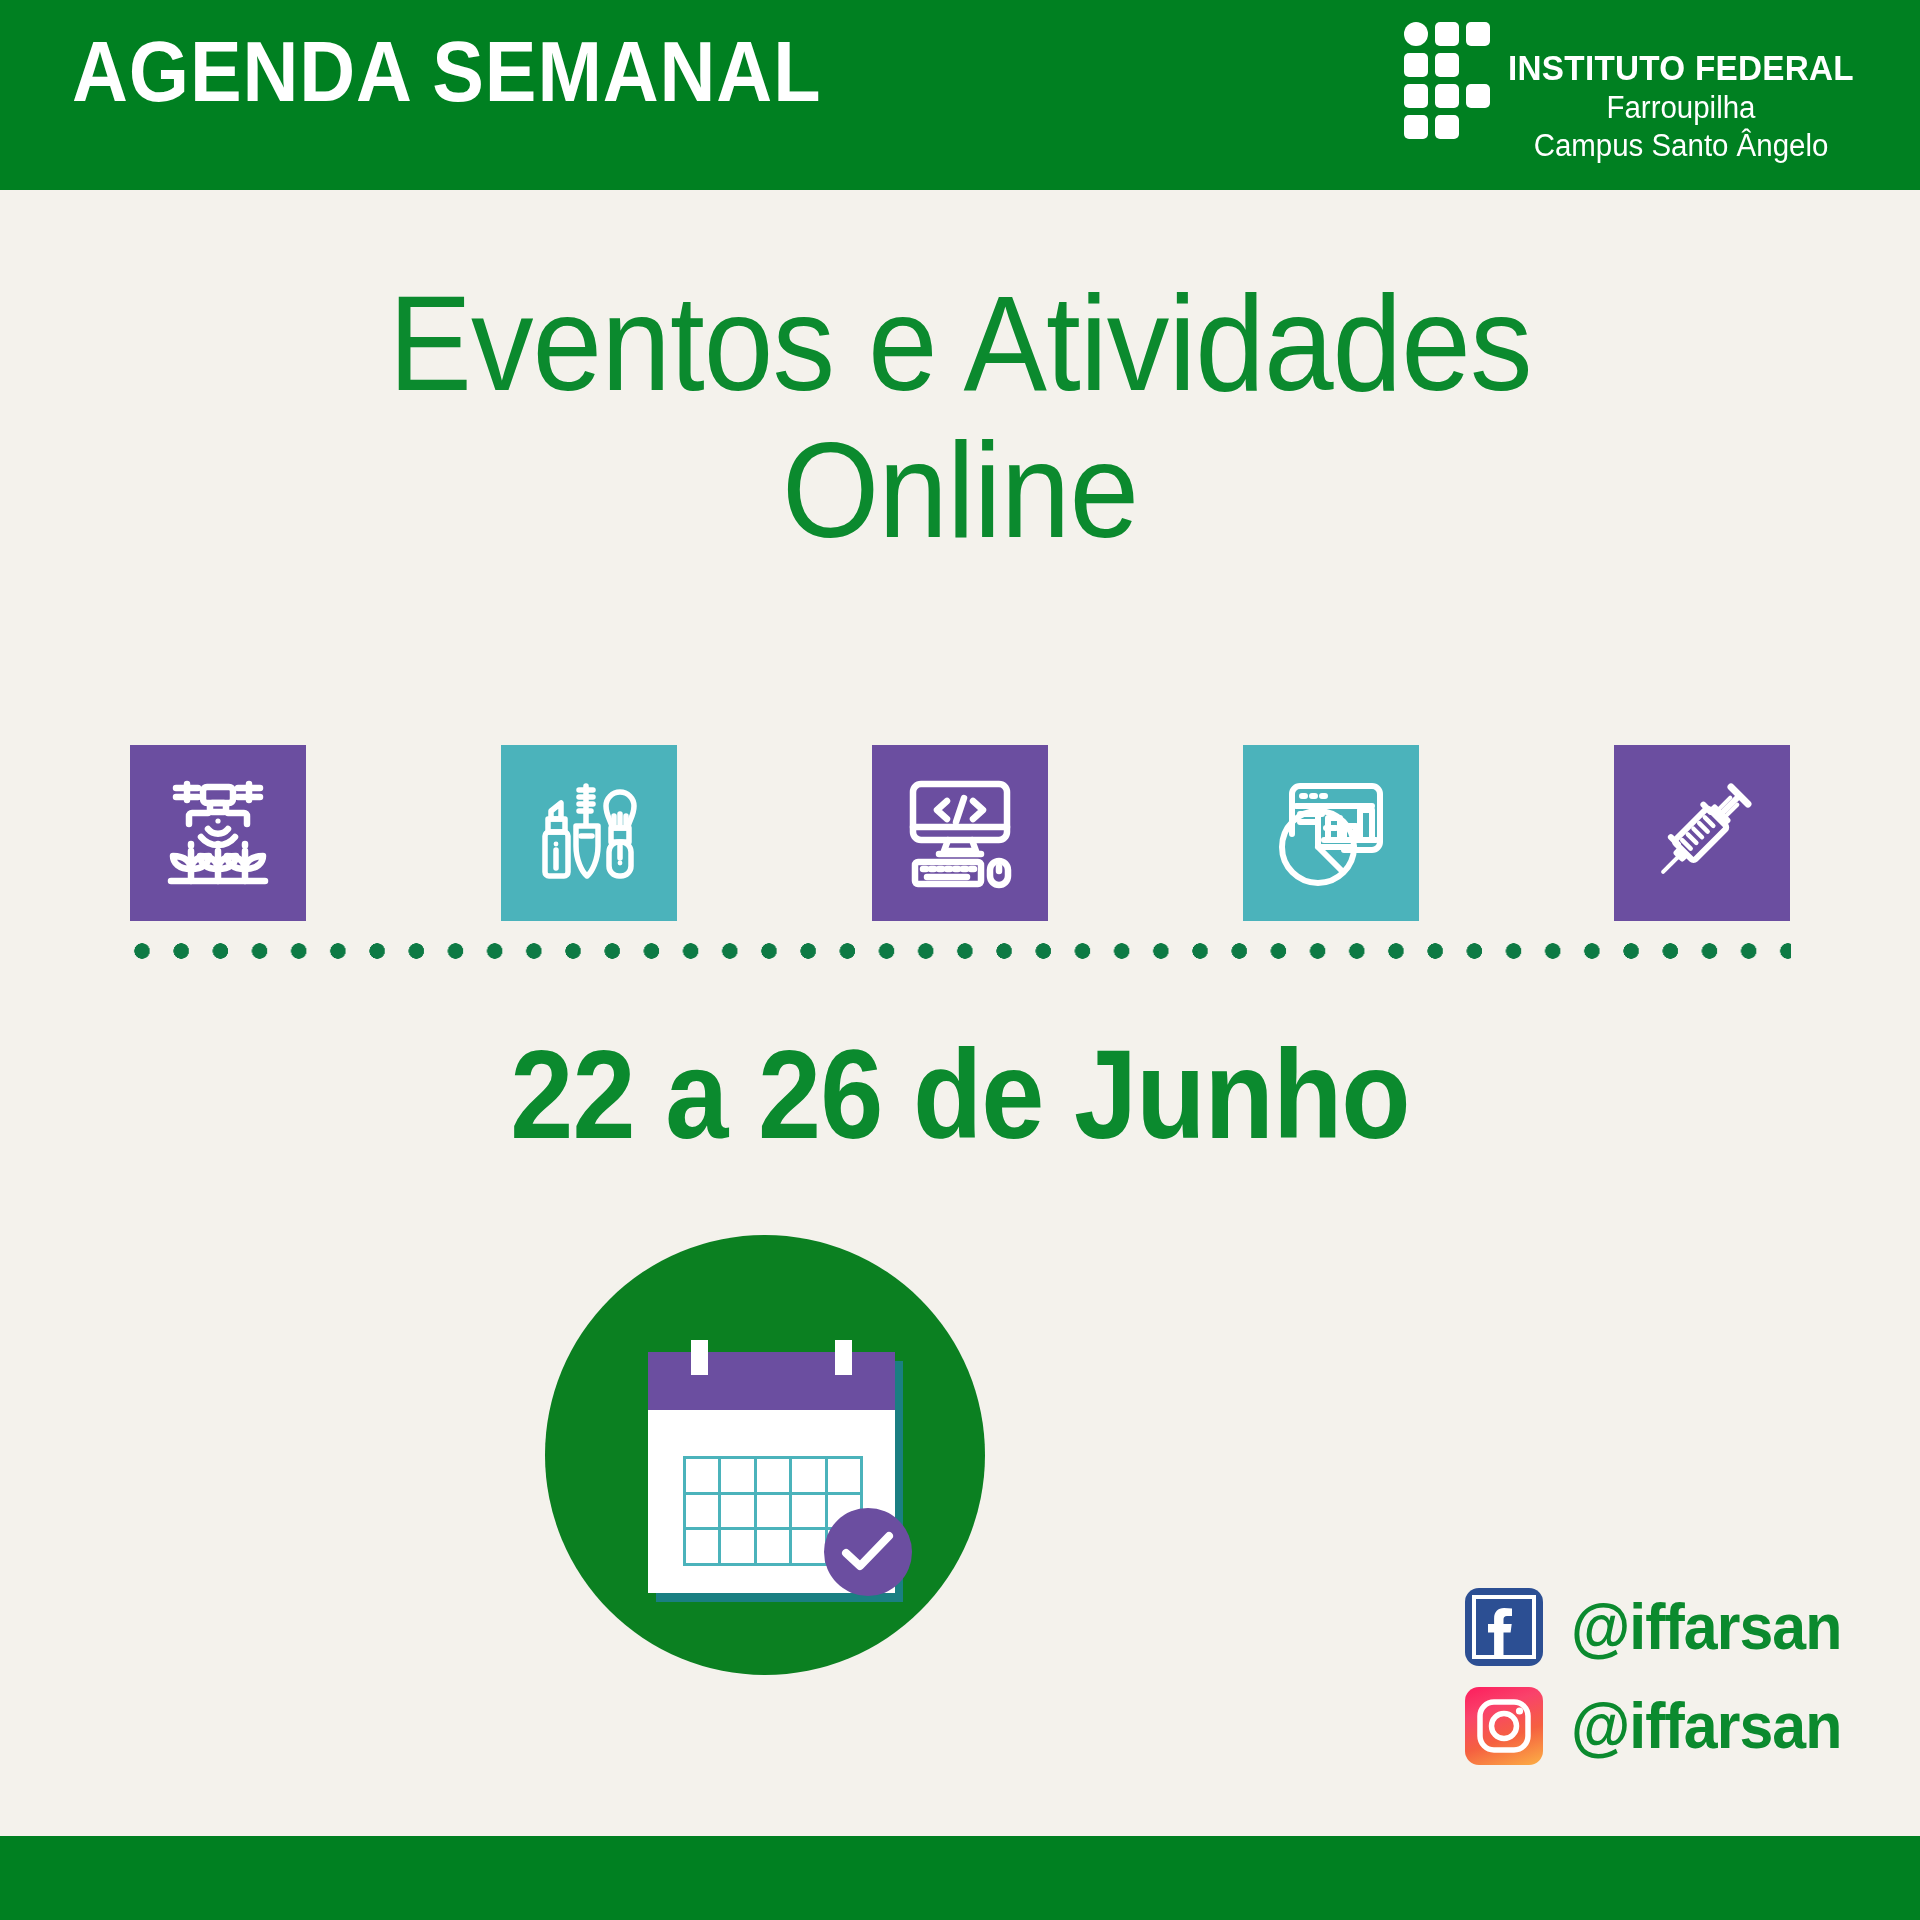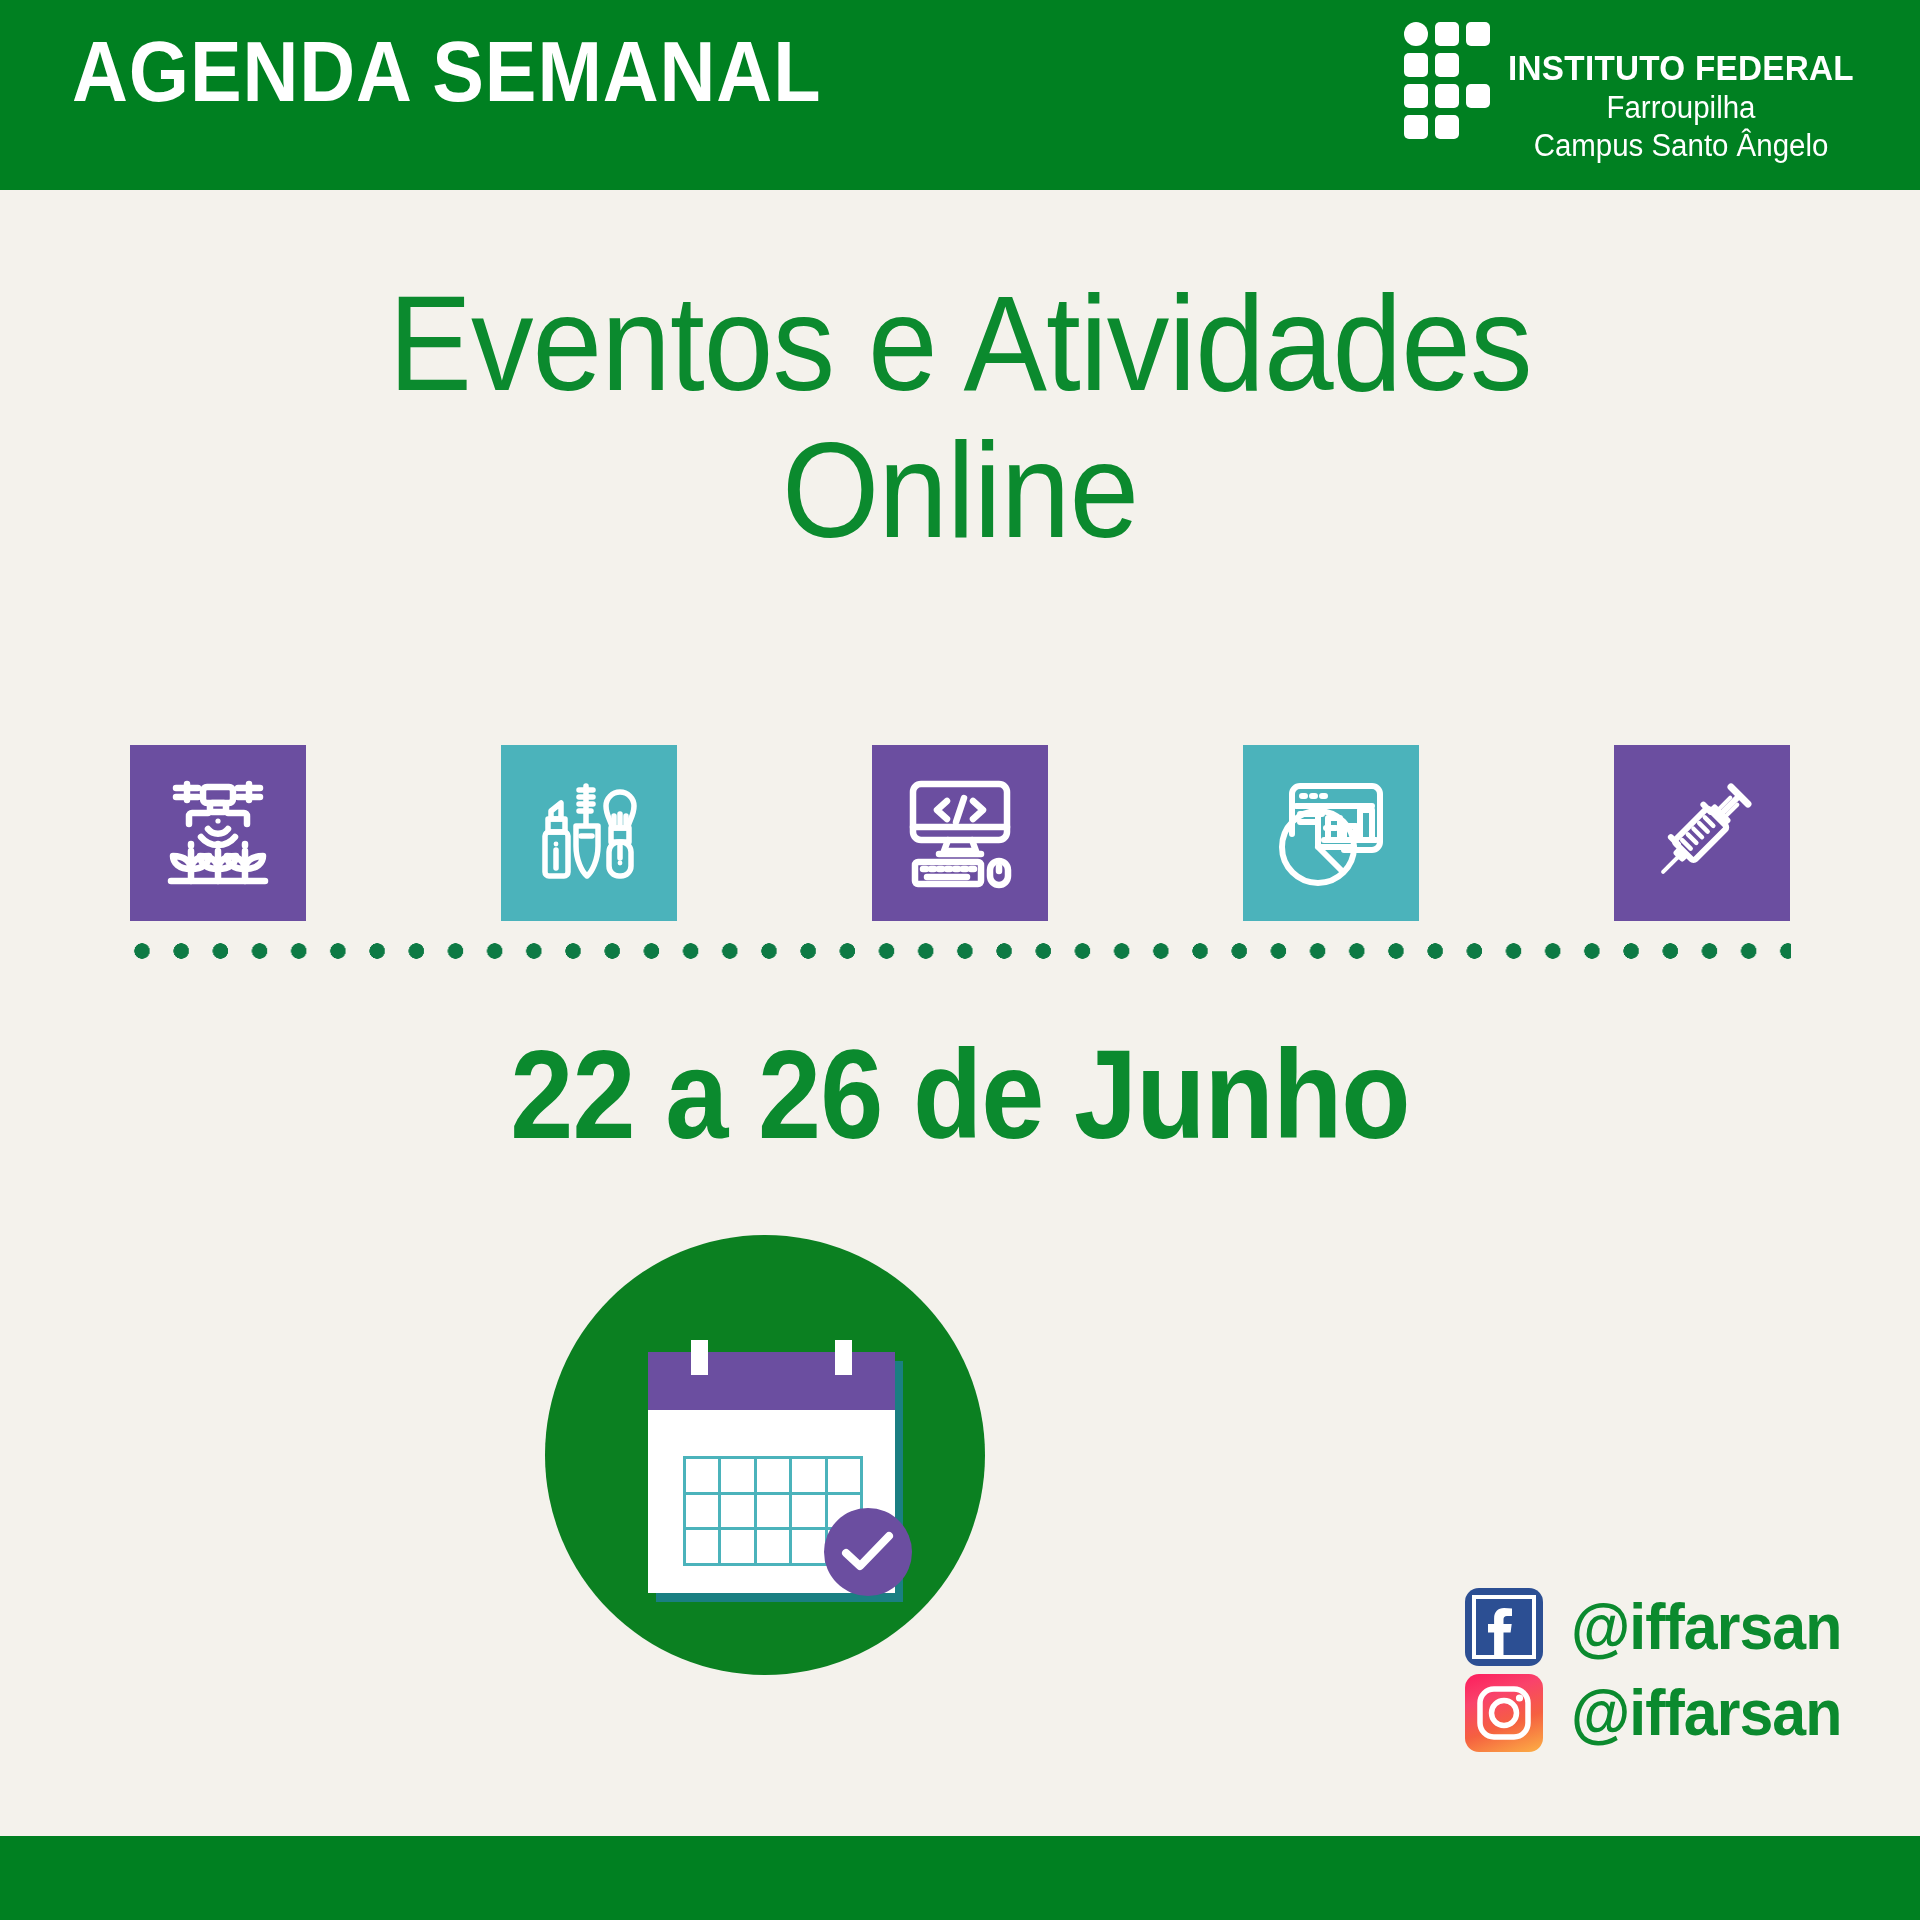--- a/index.html
+++ b/index.html
@@ -216,21 +216,21 @@
   }
   .cal .check svg { position: absolute; left: 17px; top: 22px; }
 
   
   .social {
     position: absolute;
     right: 64px;
     top: 1588px;
     display: flex;
     flex-direction: column;
-    gap: 8px;
+    gap: 21px;
   }
   .social-row {
     display: flex;
     align-items: center;
     gap: 28px;
   }
   .social-badge {
     width: 78px;
     height: 78px;
     border-radius: 14px;

